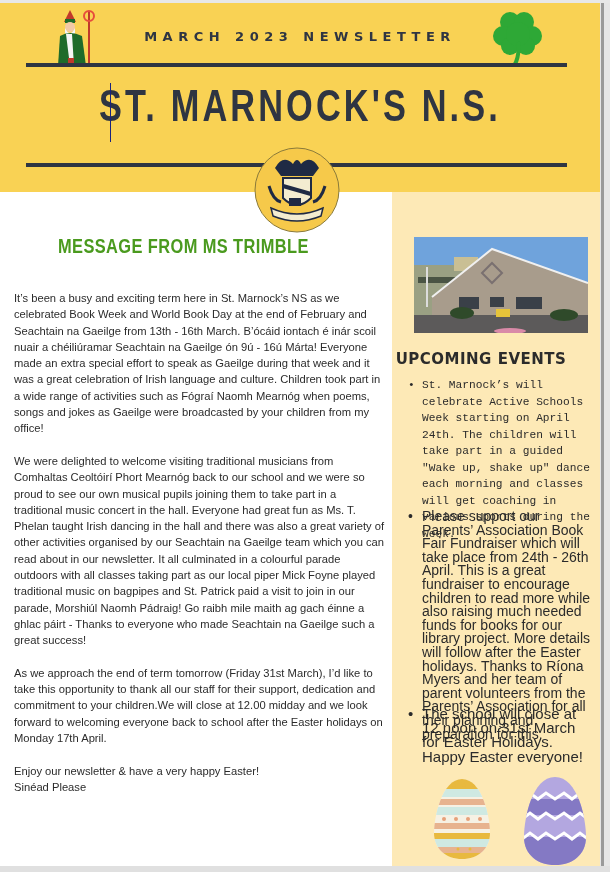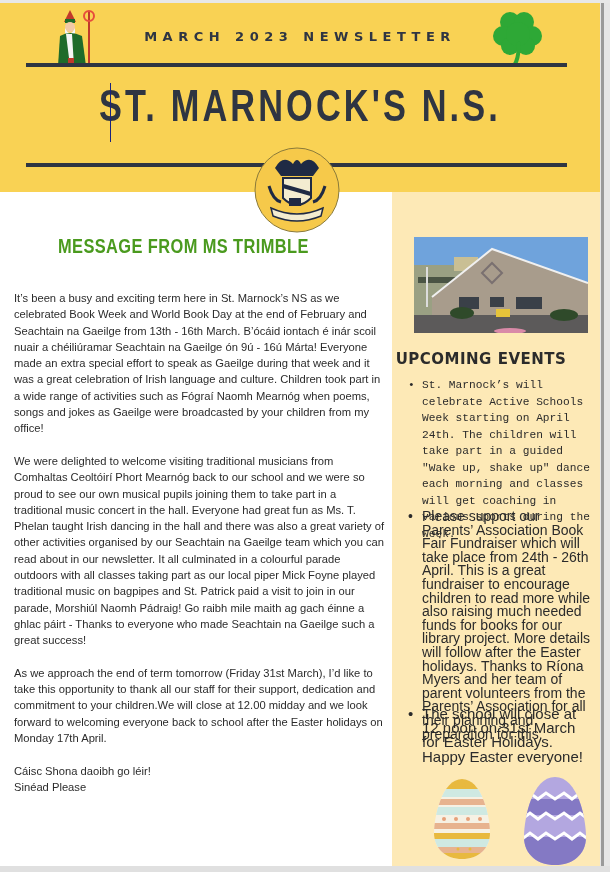--- a/index.html
+++ b/index.html
@@ -105,21 +105,21 @@
   </svg>
 
   <div class="sidebar"></div>
 
   <div class="msg-title">MESSAGE FROM MS TRIMBLE</div>
 
   <div class="body-text">
     <p>It’s been a busy and exciting term here in St. Marnock’s NS as we celebrated Book Week and World Book Day at the end of February and Seachtain na Gaeilge from 13th - 16th March.  B’ócáid iontach é inár scoil nuair a chéiliúramar Seachtain na Gaeilge ón 9ú - 16ú Márta! Everyone made an extra special effort to speak as Gaeilge during that week and it was a great celebration of Irish language and culture. Children took part in a wide range of activities such as Fógraí Naomh Mearnóg when poems, songs and jokes as Gaeilge were broadcasted by your children from my office!</p>
     <p>We were delighted to welcome visiting traditional musicians from Comhaltas Ceoltóirí Phort Mearnóg back to our school and we were so proud to see our own musical pupils joining them to take part in a traditional music concert in the hall. Everyone had great fun as Ms. T. Phelan taught Irish dancing in the hall and there was also a great variety of other activities organised by our Seachtain na Gaeilge team which you can read about in our newsletter. It all culminated in a colourful parade outdoors with all classes taking part as our local piper Mick Foyne played traditional music on bagpipes and St. Patrick paid a visit to join in our parade, Morshiúl Naomh Pádraig! Go raibh mile maith ag gach éinne a ghlac páirt - Thanks to everyone who made Seachtain na Gaeilge such a great success!</p>
     <p>As we approach the end of term tomorrow (Friday 31st March), I’d like to take this opportunity to thank all our staff for their support, dedication and commitment to your children.We will close at 12.00 midday and we look forward to welcoming everyone back to school after the Easter holidays on Monday 17th April.</p>
-    <div class="sig">Cáisc Shona daoibh go léir!</div>
+    <div class="sig">Enjoy our newsletter &amp; have a very happy Easter!</div>
     <div class="sig">Sinéad Please</div>
   </div>
 
   <svg class="school-photo" viewBox="0 0 174 96">
     <rect width="174" height="96" fill="#6fa3dc"></rect>
     <rect x="0" y="28" width="60" height="50" fill="#9aa083"></rect>
     <rect x="40" y="20" width="24" height="14" fill="#c9bf94"></rect>
     <rect x="4" y="40" width="50" height="6" fill="#4a5444"></rect>
     <rect x="12" y="30" width="2" height="40" fill="#dcdcdc"></rect>
     <path d="M18 60 L78 12 L174 46 L174 84 L18 84 Z" fill="#a89c8c"></path>

